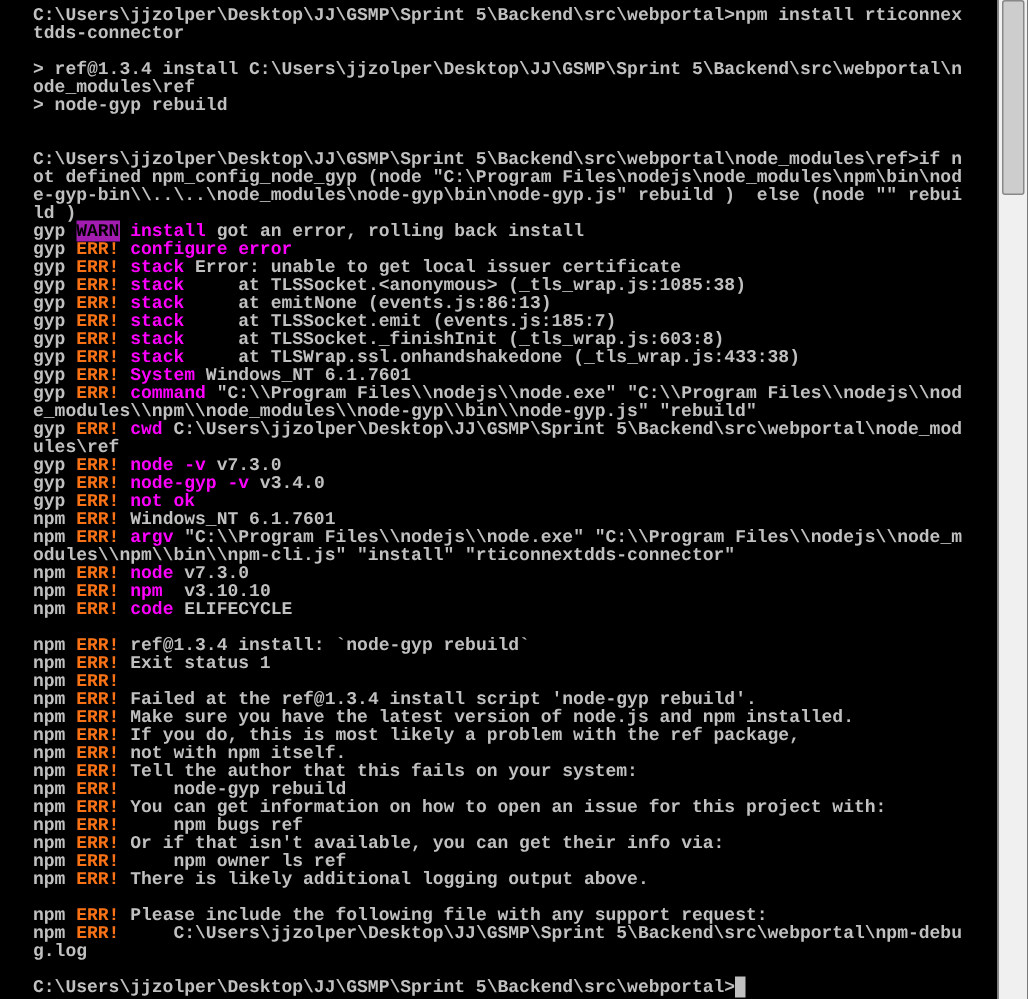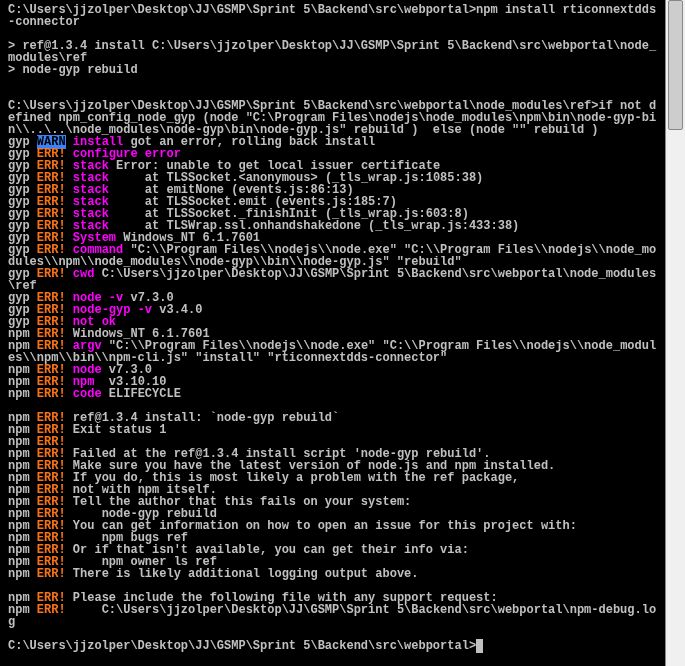--- a/index.html
+++ b/index.html
@@ -13,33 +13,33 @@
       font-size: 12px;
       line-height: 1.0;
       color: #c0c0c0;
       width: 685px;
       height: 666px;
       overflow: hidden;
       position: relative;
       font-weight: bold;
     }
     .terminal {
-      padding: 4px 8px;
+      padding: 4px 22px;
       width: 665px;
       height: 666px;
       overflow: hidden;
       white-space: pre-wrap;
       word-break: break-all;
     }
     .line {
       display: block;
       min-height: 12px;
     }
     .warn {
-      background: #3b82f6;
+      background: #a21caf;
       color: #000;
     }
     .err-red {
       color: #f97316;
     }
     .err-magenta {
       color: #ff00ff;
     }
     .scrollbar {
       position: absolute;

